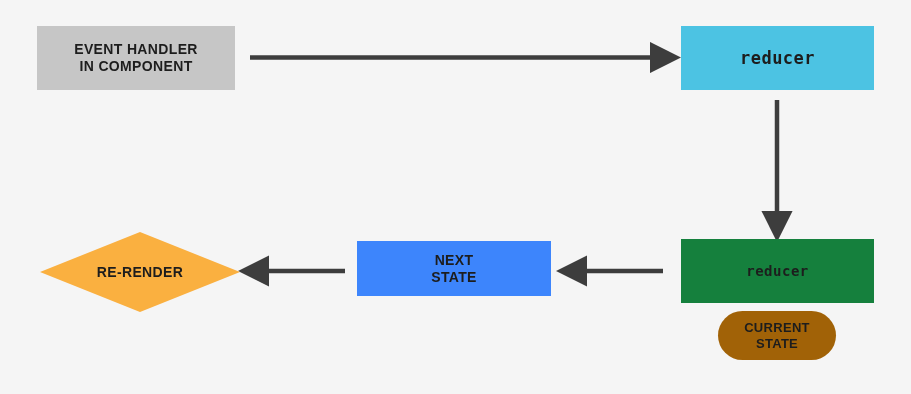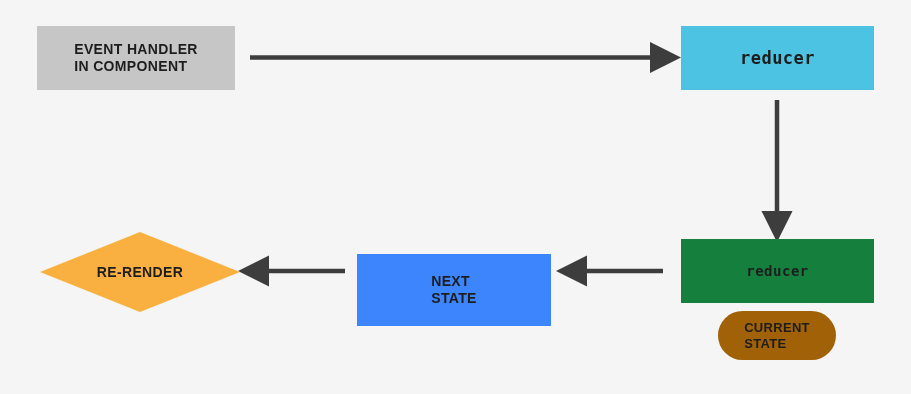--- a/index.html
+++ b/index.html
@@ -20,20 +20,21 @@
     height: 394px;
     background: #f5f5f5;
   }
 
   
   .node {
     position: absolute;
     display: flex;
     align-items: center;
     justify-content: center;
+    text-align: center;
     box-sizing: border-box;
     color: #1d1d1d;
     line-height: 1.18;
   }
 
   .node-label {
     display: block;
     white-space: pre-line;
   }
 
@@ -80,23 +81,23 @@
     height: 49px;
     background: #a16207;
     border-radius: 25px;
     font-size: 13px;
     font-weight: bold;
     letter-spacing: 0.3px;
   }
 
   .node-next-state {
     left: 357px;
-    top: 254px;
+    top: 241px;
     width: 194px;
-    height: 72px;
+    height: 55px;
     background: #3d85fc;
     font-size: 14px;
     font-weight: bold;
     letter-spacing: 0.35px;
   }
 
   
   .node-rerender {
     left: 40px;
     top: 232px;

